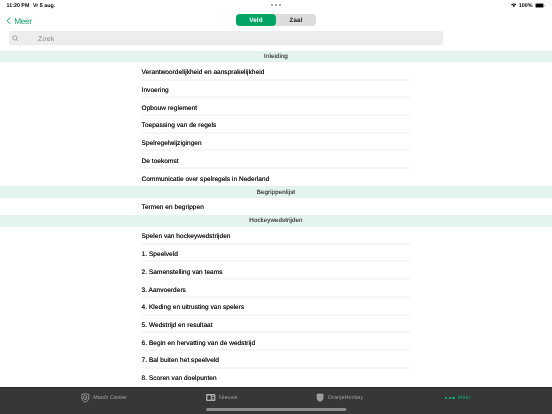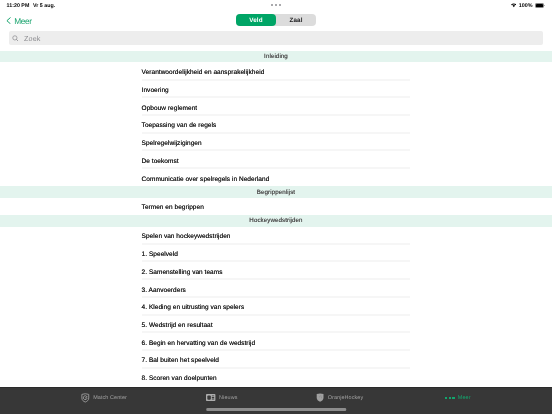--- a/index.html
+++ b/index.html
@@ -32,22 +32,22 @@
   .backbtn .lbl { font-size:8.3px; letter-spacing:-0.4px; position:relative; top:0px; }
   .segment { position:absolute; left:236px; top:2px; width:80px; height:12.4px; border-radius:4px;
              background:#dcdcdc; display:flex; padding:0; }
   .seg { flex:1; display:flex; align-items:center; justify-content:center; font-size:6.3px;
          font-weight:bold; color:#1c1c1e; border-radius:4px; letter-spacing:0.15px; cursor:pointer;
          line-height:1; position:relative; }
   .seg > span { position:relative; top:1.2px; }
   .seg.active { background:#00a566; color:#fff; }
 
   
-  .searchwrap { position:absolute; top:31.4px; left:9px; width:534px; height:13.4px; background:#ededed;
-                border-radius:2px; display:flex; align-items:center; padding-left:3.3px; gap:5px; }
+  .searchwrap { position:absolute; top:31.4px; left:9px; width:434px; height:13.4px; background:#ededed;
+                border-radius:2px; display:flex; align-items:center; padding-left:3.3px; gap:19px; }
   .searchwrap .ph { font-size:7.2px; color:#8b8b8f; letter-spacing:0.1px; }
 
   
   .list { position:absolute; top:51.2px; left:0; width:552px; height:336px; overflow:hidden;
           background:#fff; }
   .sechead { height:11.2px; background:#e3f4ee; display:flex; align-items:center;
              justify-content:center; font-size:6.2px; color:#525252; letter-spacing:0.08px;
              text-shadow:0 0 0.3px rgba(70,70,70,0.9); }
   .row { height:17.72px; display:flex; align-items:center; padding-left:141.6px; font-size:6.5px;
          color:#232323; position:relative; cursor:pointer; letter-spacing:0.04px; }

